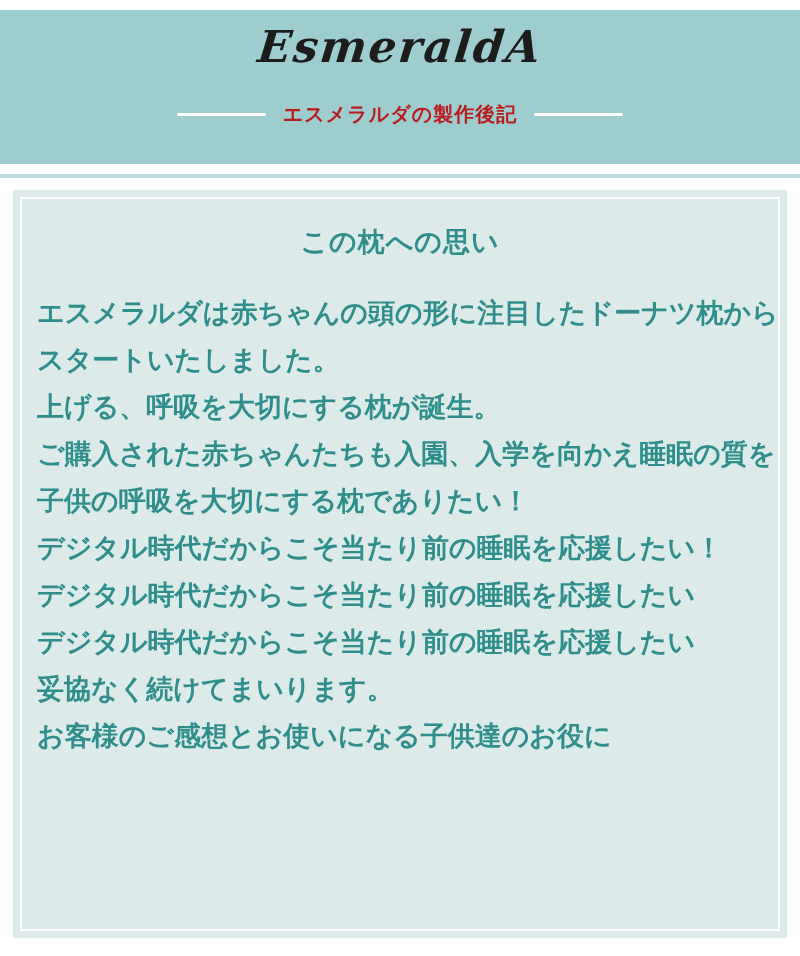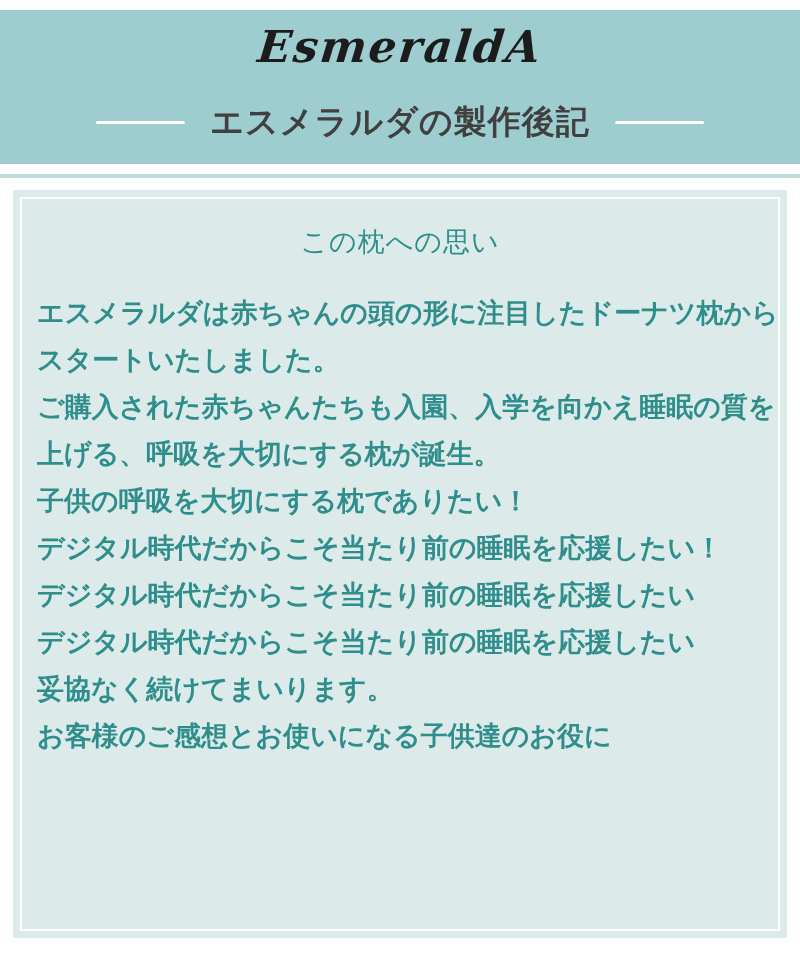--- a/index.html
+++ b/index.html
@@ -43,26 +43,26 @@
     align-items: center;
     gap: 9px;
   }
   .rule {
     width: 89px;
     height: 3px;
     background: #ffffff;
     border-radius: 2px;
   }
   .band-title {
-    margin: 16px;
-    font-size: 33px;
+    margin: 8px;
+    font-size: 20px;
     line-height: 40px;
     font-weight: bold;
     letter-spacing: 1px;
-    color: #404040;
+    color: #b91c1c;
     white-space: nowrap;
   }
 
   
   .divider {
     margin-top: 10px;
     height: 4px;
     background: #bcdbdd;
   }
 
@@ -80,21 +80,21 @@
     position: absolute;
     top: 7px; left: 7px; right: 7px; bottom: 7px;
     border: 2px solid rgba(255, 255, 255, 0.9);
     pointer-events: none;
   }
   .note-heading {
     margin: 0 0 34px 0;
     text-align: center;
     font-size: 27px;
     line-height: 28px;
-    font-weight: normal;
+    font-weight: bold;
     color: #2f8e8c;
     letter-spacing: 1px;
   }
   .note-body p {
     margin: 0;
     font-size: 27px;
     line-height: 47px;
     font-weight: bold;
     color: #2f8e8c;
     letter-spacing: 0;
@@ -115,22 +115,22 @@
     </div>
   </header>
 
   <div class="divider"></div>
 
   <section class="note-box">
     <h2 class="note-heading">この枕への思い</h2>
     <div class="note-body">
       <p>エスメラルダは赤ちゃんの頭の形に注目したドーナツ枕から</p>
       <p>スタートいたしました。</p>
+      <p>上げる、呼吸を大切にする枕が誕生。</p>
       <p>ご購入された赤ちゃんたちも入園、入学を向かえ睡眠の質を</p>
-      <p>上げる、呼吸を大切にする枕が誕生。</p>
       <p>子供の呼吸を大切にする枕でありたい！</p>
       <p>デジタル時代だからこそ当たり前の睡眠を応援したい！</p>
       <p>デジタル時代だからこそ当たり前の睡眠を応援したい</p>
       <p>デジタル時代だからこそ当たり前の睡眠を応援したい</p>
       <p>妥協なく続けてまいります。</p>
       <p>お客様のご感想とお使いになる子供達のお役に</p>
     </div>
   </section>
 
 </div>

